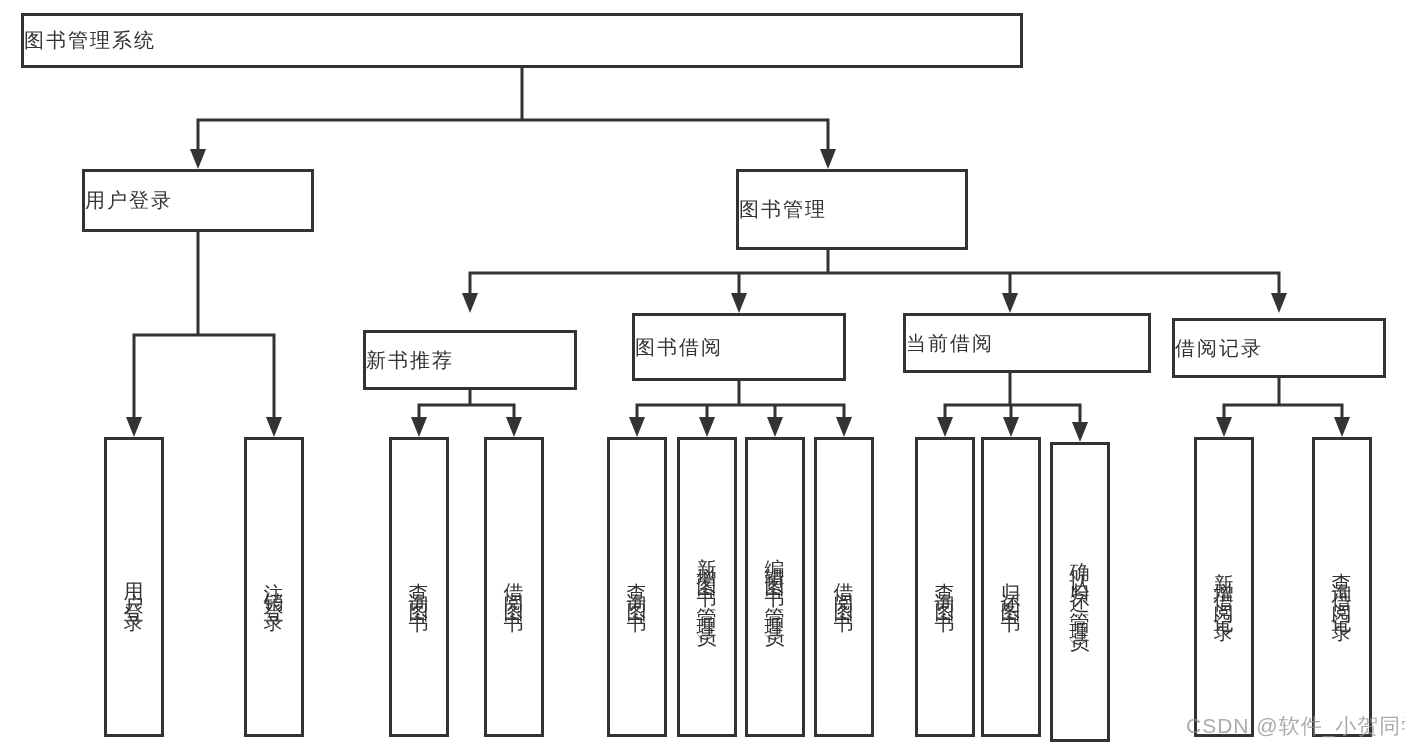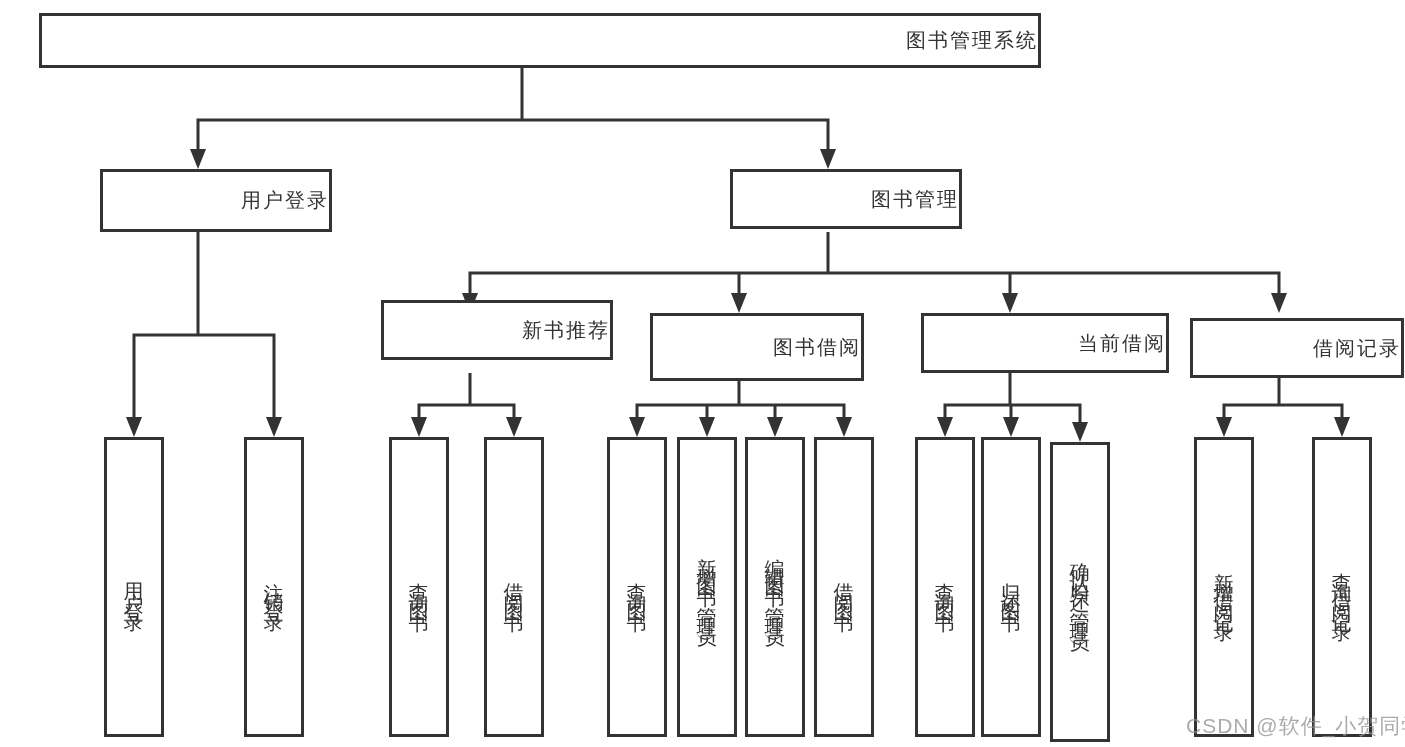--- a/index.html
+++ b/index.html
@@ -3,38 +3,38 @@
 <meta charset="utf-8">
 <style>
   html,body{margin:0;padding:0;background:#ffffff;}
   .stage{
     position:relative;width:1405px;height:747px;background:#ffffff;overflow:hidden;
     font-family:"Liberation Sans","DejaVu Sans",sans-serif;color:#333333;
   }
   svg.connectors{position:absolute;left:0;top:0;width:1405px;height:747px;}
   .node{
     position:absolute;box-sizing:border-box;border:3px solid #333333;background:#ffffff;
-    display:flex;align-items:center;justify-content:flex-end;
-    font-size:20px;letter-spacing:2px;white-space:nowrap;margin-left:18px;
+    display:flex;align-items:center;justify-content:flex-start;
+    font-size:20px;letter-spacing:2px;white-space:nowrap;
   }
   .leaf{
     position:absolute;box-sizing:border-box;border:3px solid #333333;background:#ffffff;
     width:60px;height:300px;top:437px;
     display:flex;align-items:center;justify-content:center;font-size:20px;
   }
   .leaf .vtext{writing-mode:vertical-rl;letter-spacing:10px;line-height:1;}
   .watermark{
     position:absolute;left:1186px;top:712px;font-size:21px;letter-spacing:1px;
     color:rgba(148,148,148,0.78);white-space:nowrap;z-index:5;
   }
   
   #n-root{left:21px;top:13px;width:1002px;height:55px;}
   #n-user-login{left:82px;top:169px;width:232px;height:63px;}
-  #n-book-mgmt{left:712px;top:169px;width:232px;height:60px;}
-  #n-new-book{left:363px;top:300px;width:232px;height:60px;}
+  #n-book-mgmt{left:736px;top:169px;width:232px;height:81px;}
+  #n-new-book{left:363px;top:330px;width:214px;height:60px;}
   #n-book-borrow{left:632px;top:313px;width:214px;height:68px;}
   #n-current-borrow{left:903px;top:313px;width:248px;height:60px;}
   #n-borrow-records{left:1172px;top:318px;width:214px;height:60px;}
   #lf-a1{left:104px;} #lf-a2{left:244px;}
   #lf-b1{left:389px;} #lf-b2{left:484px;}
   #lf-c1{left:607px;} #lf-c2{left:677px;} #lf-c3{left:745px;} #lf-c4{left:814px;}
   #lf-d1{left:915px;} #lf-d2{left:981px;} #lf-d3{left:1050px;top:442px;}
   #lf-e1{left:1194px;} #lf-e2{left:1312px;}
 </style>
 </head>

